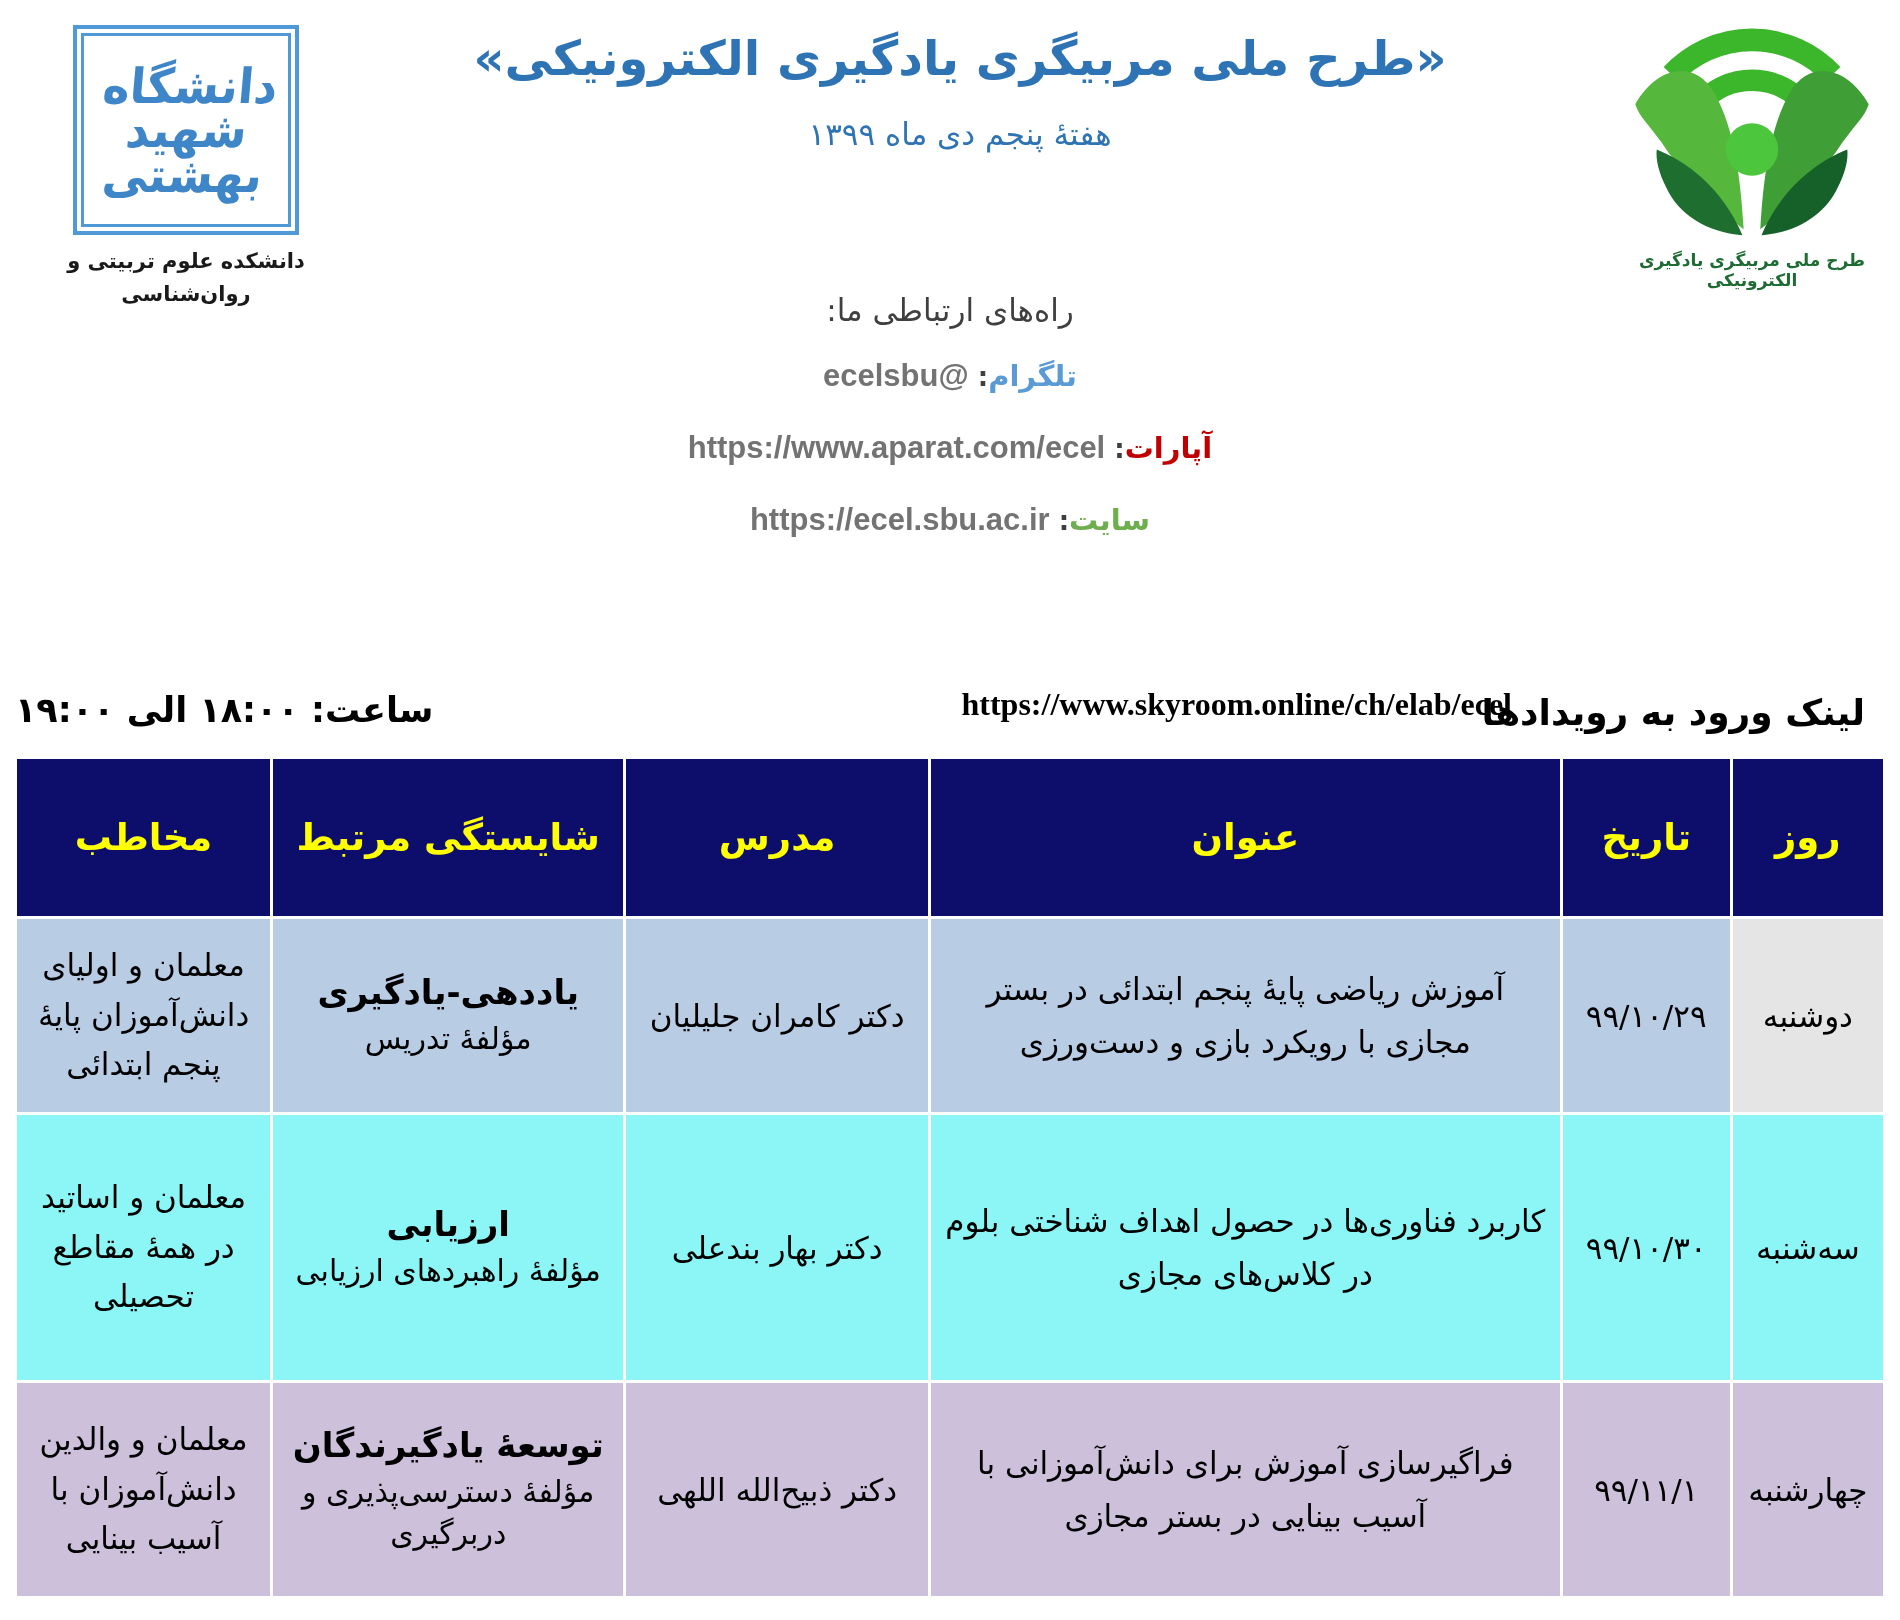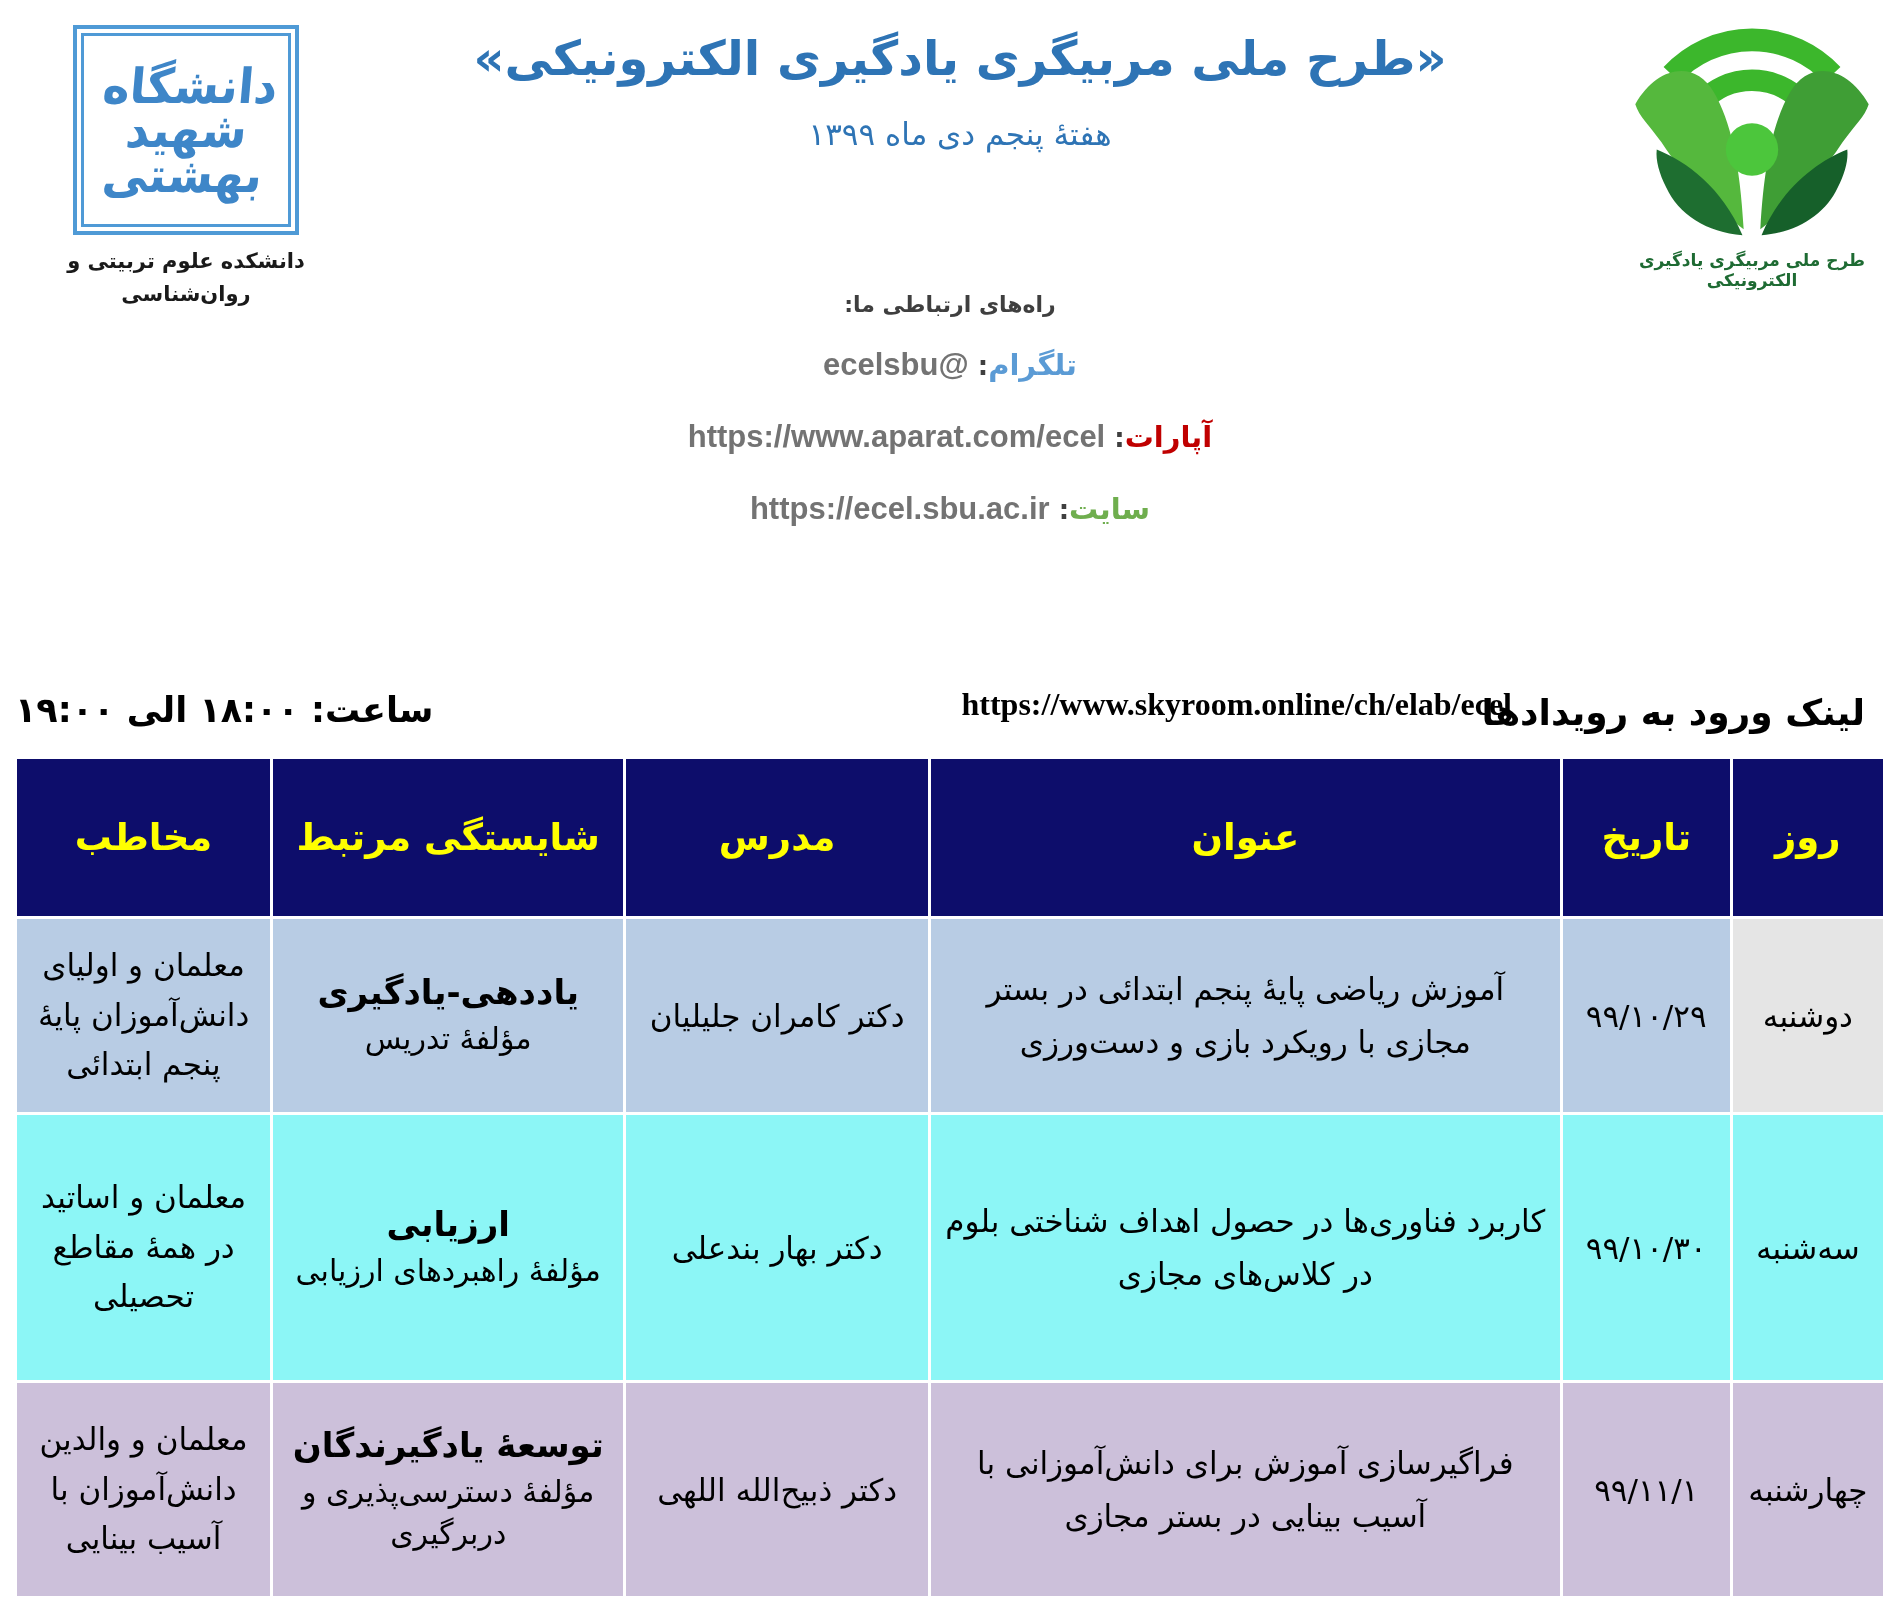--- a/index.html
+++ b/index.html
@@ -33,21 +33,21 @@
   .main-title { font-size:48px; font-weight:bold; }
   .subtitle   { font-size:31px; font-weight:normal; margin-top:30px; }
 
   
   .green-logo-block { position:absolute; left:1612px; top:8px; width:280px; text-align:center; }
   .green-logo-block svg { display:block; margin:0 auto; }
   .program-caption { font-size:17px; font-weight:bold; color:#1e6b33; margin-top:2px; }
 
   
   .contact { position:absolute; top:292px; left:0; width:100%; text-align:center; }
-  .contact-heading { font-size:22px; font-weight:bold; color:#3f3f3f; margin-bottom:30px; }
+  .contact-heading { font-size:31px; font-weight:normal; color:#3f3f3f; margin-bottom:30px; }
   .contact-line { margin-bottom:36px; font-size:30px; }
   .c-label { font-weight:bold; font-size:29px; }
   .c-colon { font-weight:bold; color:#3f3f3f; font-size:26px; }
   .c-value { font-weight:bold; color:#737373; font-family:"Liberation Sans", sans-serif; font-size:31px; }
 
   
   .link-row { position:absolute; top:686px; left:0; width:100%; height:64px; }
   .events-label { position:absolute; right:35px; top:6px; font-size:36px; font-weight:bold; color:#000; }
   .events-url {
     position:absolute; right:388px; top:0px; direction:ltr;

